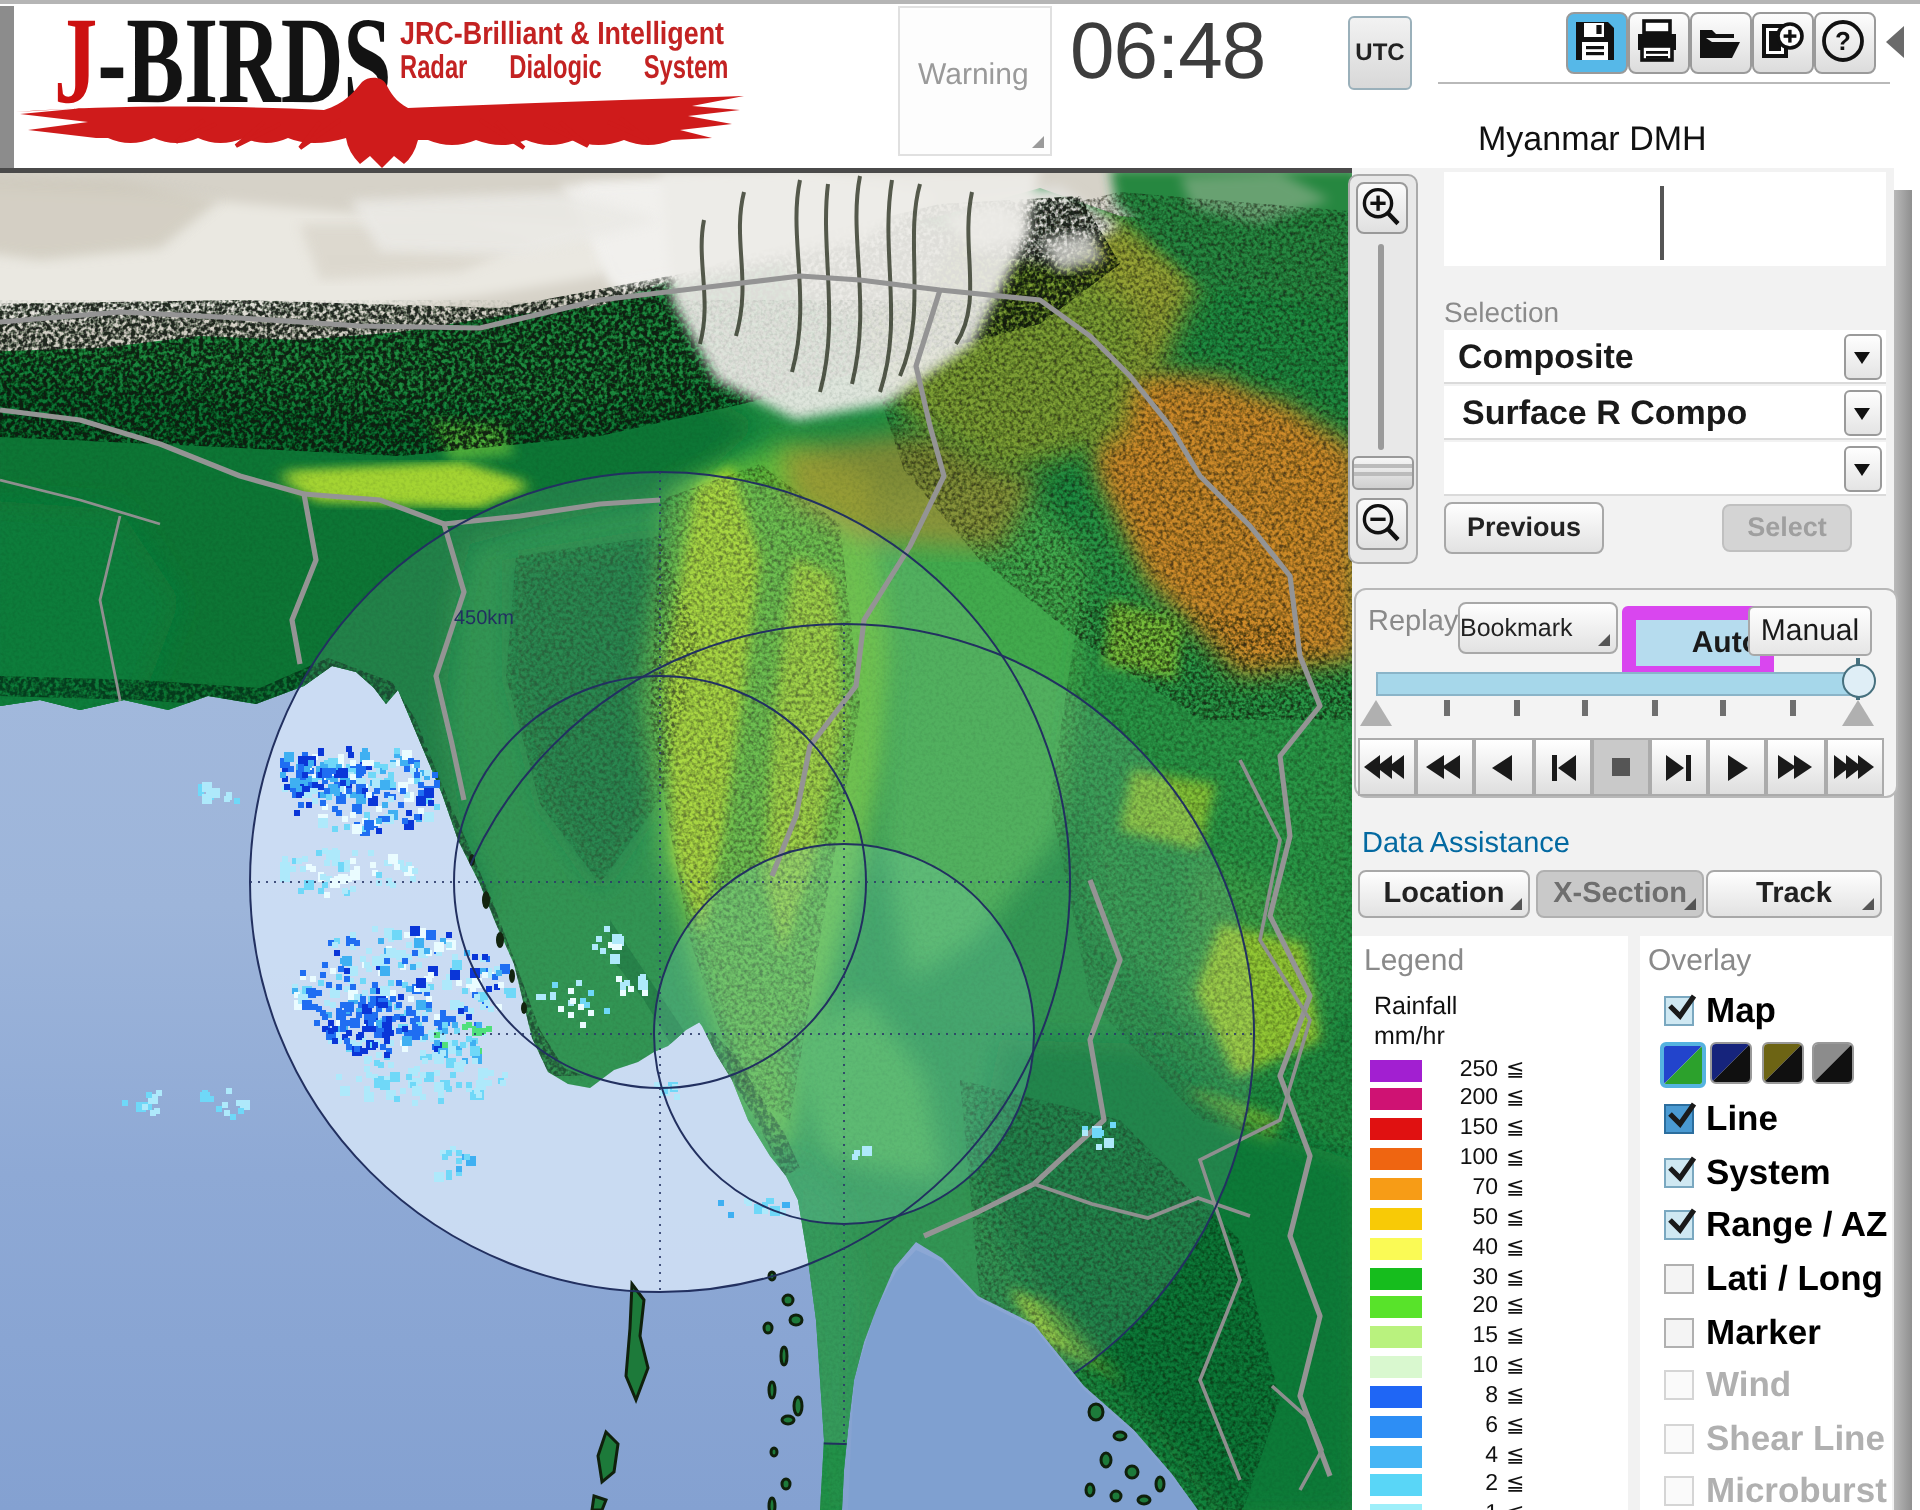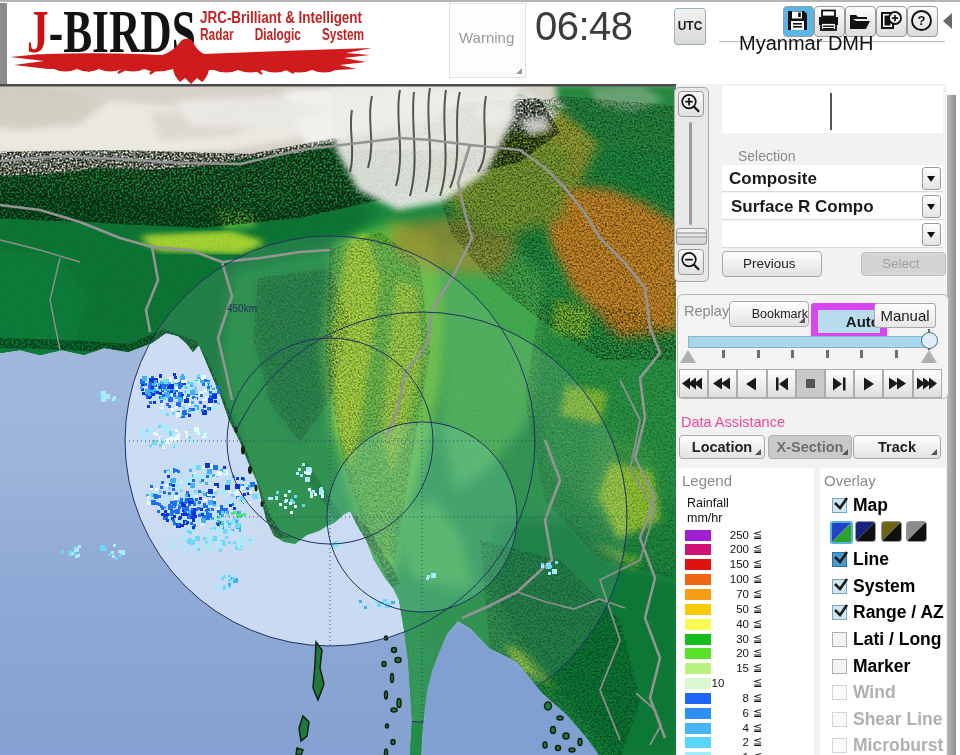--- a/index.html
+++ b/index.html
@@ -23,61 +23,61 @@
 #mmt{left:674px;top:44px;background:#a9d4e5;line-height:35px;margin-top:48px;}
 .tool{width:29px;height:29px;border:1px solid #9a9a9a;border-radius:4px;background:linear-gradient(#fdfdfd,#dcdcdc);}
 #tool1{left:783px;top:6px;background:#56b8e8;}
 #tool2{left:814px;top:6px;}
 #tool3{left:845px;top:6px;}
 #tool4{left:876px;top:6px;}
 #tool5{left:907px;top:6px;}
 #collapse{left:943px;top:13px;width:0;height:0;border-top:8px solid transparent;border-bottom:8px solid transparent;border-right:9px solid #6a6a6a;}
 #hsep{left:719px;top:41px;width:226px;height:1px;background:#b9b9b9;}
 #dmhbox{left:722px;top:46px;width:223px;height:35px;background:#fff;}
-#dmhtxt{left:739px;top:32px;font-size:20px;color:#111;}
+#dmhtxt{left:739px;top:60px;font-size:17px;color:#111;}
 #sbpanel{left:676px;top:84px;width:271px;height:671px;background:#f2f2f2;}
 #graybar{left:947px;top:95px;width:9px;height:660px;background:linear-gradient(90deg,#b9b9b9,#8f8f8f);}
 
 #zoomw{left:674px;top:87px;width:33px;height:193px;background:#e8e8e8;border:1px solid #aaa;border-radius:5px;}
 .mag{width:24px;height:24px;border:1px solid #999;border-radius:4px;background:linear-gradient(#fbfbfb,#e0e0e0);}
 #zoomin{left:678px;top:91px;}
 #zoomout{left:678px;top:249px;}
 #ztrack{left:689px;top:122px;width:3px;height:103px;background:#9a9a9a;border-radius:2px;}
 #zthumb{left:676px;top:228px;width:29px;height:15px;background:linear-gradient(#f6f6f6,#cfcfcf);border:1px solid #999;border-radius:3px;}
 #zthumb div{margin-top:3px;height:2px;background:#bbb;box-shadow:0 4px 0 #bbb;}
 
 #selinput{left:722px;top:86px;width:221px;height:47px;background:#fff;}
 #caret{left:830px;top:93px;width:2px;height:37px;background:#555;}
-#sellabel{left:738px;top:148px;color:#8a8a8a;font-size:14px;text-align:center;}
+#sellabel{left:722px;top:148px;color:#8a8a8a;font-size:14px;text-align:center;}
 .drow{left:722px;width:221px;height:26px;background:#fff;border-bottom:1px solid #dadada;}
 #drow1{top:165px;}#drow2{top:193px;}#drow3{top:221px;}
 .dtext{color:#1a1a1a;font-size:17px;font-weight:bold;}
 #dt1{left:729px;top:169px;}
 #dt2{left:731px;top:197px;}
 .dbtn{width:17px;height:21px;background:linear-gradient(#fefefe,#e4e4e4);border:1px solid #9a9a9a;border-radius:3px;}
 #db1{left:922px;top:167px;}#db2{left:922px;top:195px;}#db3{left:922px;top:223px;}
 .dbtn:after{content:"";position:absolute;left:4px;top:8px;border-left:4.5px solid transparent;border-right:4.5px solid transparent;border-top:6px solid #111;}
-.pbtn{border-radius:4px;font-weight:normal;font-size:15px;padding-left:20px;}
+.pbtn{border-radius:4px;text-align:center;font-weight:bold;font-size:15px;}
 #prevbtn{left:722px;top:251px;width:78px;height:24px;line-height:24px;background:linear-gradient(#fefefe,#e2e2e2);border:1px solid #a8a8a8;color:#222;font-size:13.5px;}
 #selbtn{left:861px;top:252px;width:63px;height:22px;line-height:22px;background:#d4d4d4;border:1px solid #c0c0c0;color:#9f9f9f;font-size:13.5px;}
 
 #replaypanel{left:677px;top:294px;width:270px;height:103px;border:1px solid #b8b8b8;border-radius:6px;background:#f3f3f3;}
 #replaylbl{left:684px;top:303px;color:#8a8a8a;font-size:14.5px;}
-#bookmark{left:729px;top:301px;width:78px;height:24px;line-height:24px;background:linear-gradient(#fefefe,#e2e2e2);border:1px solid #a8a8a8;border-radius:4px;text-align:right;font-weight:normal;font-size:12.5px;color:#222;}
+#bookmark{left:729px;top:301px;width:78px;height:24px;line-height:24px;background:linear-gradient(#fefefe,#e2e2e2);border:1px solid #a8a8a8;border-radius:4px;text-align:left;font-weight:normal;font-size:12.5px;color:#222;}
 #autobtn{left:811px;top:303px;width:62px;height:23px;line-height:23px;background:#b6dcee;border:7px solid #d946ef;border-radius:3px;text-align:right;font-weight:bold;font-size:15px;color:#1a1a1a;}
 #manbtn{left:874px;top:303px;width:60px;height:23px;line-height:23px;background:linear-gradient(#fefefe,#e6e6e6);border:1px solid #a8a8a8;border-radius:3px;text-align:center;font-weight:normal;font-size:15px;color:#1a1a1a;}
 #strack{left:688px;top:336px;width:240px;height:10px;background:#a6d7ea;border:1px solid #8ab4c8;}
 #shandle{left:921px;top:332px;width:15px;height:15px;border-radius:50%;background:#dfeef6;border:1.5px solid #46707e;}
 #shline{left:928px;top:329px;width:1.5px;height:21px;background:#46707e;}
 .tick{width:3px;height:8px;background:#6f6f6f;top:350px;}
 .striangle{top:350px;width:0;height:0;border-left:8px solid transparent;border-right:8px solid transparent;border-bottom:13px solid #b0b0b0;}
 
 .pbb{top:369px;width:27.2px;height:27px;background:linear-gradient(#ffffff,#dedede);border:1px solid #ababab;}
 
-#dalabel{left:681px;top:414px;color:#ec4899;font-size:14.5px;}
+#dalabel{left:681px;top:414px;color:#0369a1;font-size:14.5px;}
 .dab{top:435px;height:22px;border-radius:4px;text-align:center;font-weight:bold;font-size:14.5px;line-height:22px;}
 #dab1{left:679px;width:84px;background:linear-gradient(#fefefe,#e2e2e2);border:1px solid #a8a8a8;color:#222;}
 #dab2{left:768px;width:82px;background:#c9c9c9;border:1px solid #b0b0b0;color:#6e6e6e;}
 #dab3{left:853px;width:86px;background:linear-gradient(#fefefe,#e2e2e2);border:1px solid #a8a8a8;color:#222;}
 .corner{position:absolute;right:3px;bottom:3px;width:0;height:0;border-left:6px solid transparent;border-bottom:6px solid #555;}
 
 #legendpanel{left:676px;top:468px;width:138px;height:287px;background:#fff;}
 #overlaypanel{left:820px;top:468px;width:126px;height:287px;background:#fff;}
 #legendhdr{left:682px;top:472px;color:#8a8a8a;font-size:15px;}
 #overlayhdr{left:824px;top:472px;color:#8a8a8a;font-size:15px;}
@@ -1279,21 +1279,21 @@
 <div class="abs sw" style="top:633.5px;background:#16bd1d;"></div>
 <div class="abs swv" style="left:687px;top:632.5px;">30</div>
 <div class="abs swle" style="left:753px;top:631.5px;">≦</div>
 <div class="abs sw" style="top:648.3px;background:#58e32a;"></div>
 <div class="abs swv" style="left:687px;top:647.3px;">20</div>
 <div class="abs swle" style="left:753px;top:646.3px;">≦</div>
 <div class="abs sw" style="top:663.1px;background:#b9f27e;"></div>
 <div class="abs swv" style="left:687px;top:662.1px;">15</div>
 <div class="abs swle" style="left:753px;top:661.1px;">≦</div>
 <div class="abs sw" style="top:678.0px;background:#d9f8cf;"></div>
-<div class="abs swv" style="left:687px;top:677.0px;text-align:center;">10</div>
+<div class="abs swv" style="left:687px;top:677.0px;">10</div>
 <div class="abs swle" style="left:753px;top:676.0px;">≦</div>
 <div class="abs sw" style="top:692.9px;background:#1f66f5;"></div>
 <div class="abs swv" style="left:687px;top:691.9px;">8</div>
 <div class="abs swle" style="left:753px;top:690.9px;">≦</div>
 <div class="abs sw" style="top:707.7px;background:#2d8ef5;"></div>
 <div class="abs swv" style="left:687px;top:706.7px;">6</div>
 <div class="abs swle" style="left:753px;top:705.7px;">≦</div>
 <div class="abs sw" style="top:722.5px;background:#45b5f5;"></div>
 <div class="abs swv" style="left:687px;top:721.5px;">4</div>
 <div class="abs swle" style="left:753px;top:720.5px;">≦</div>

